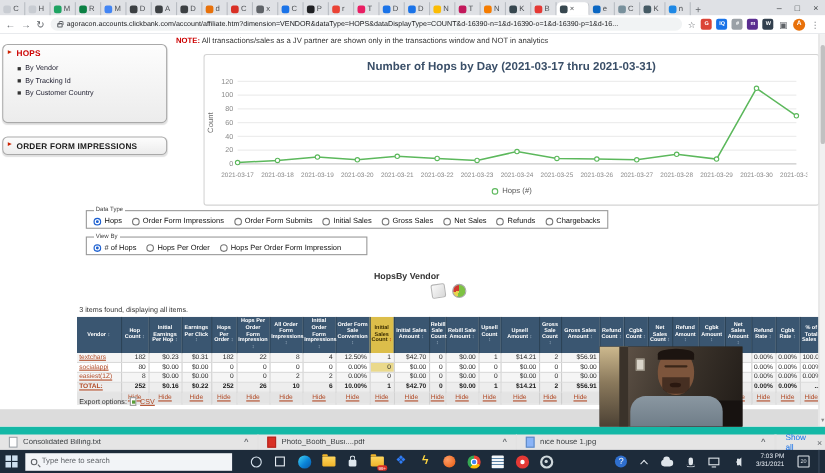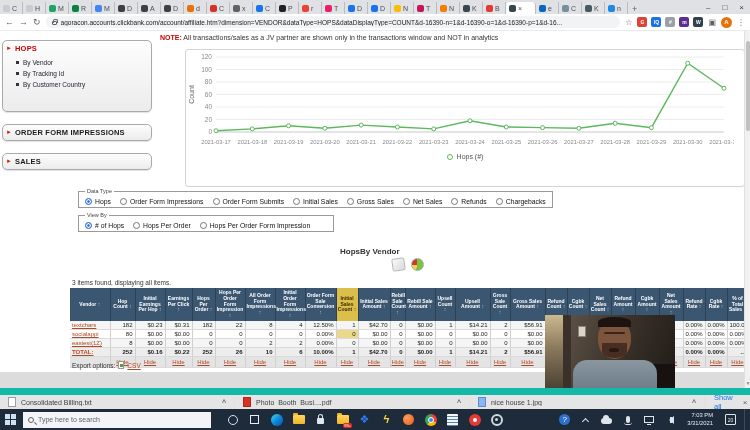--- a/index.html
+++ b/index.html
@@ -323,27 +323,24 @@
           <div class="side-items">
             <div class="side-item">By Vendor</div>
             <div class="side-item">By Tracking Id</div>
             <div class="side-item">By Customer Country</div>
           </div>
         </div>
         <div class="side-box">
           <span class="side-arrow">►</span>
           <div class="side-title">ORDER FORM IMPRESSIONS</div>
         </div>
-        <div class="side-box">
-          <span class="side-arrow">►</span>
-          <div class="side-title">SALES</div>
-        </div>
       </div>
 
     <div id="chart-card">
+      <div id="chart-title">Number of Hops by Day (2021-03-17 thru 2021-03-31)</div>
       <svg id="chartsvg" width="548" height="100" viewBox="0 0 548 100">
           <line x1="30" x2="538" y1="80" y2="80" stroke="#c9c9c9" stroke-width="1"></line>
           <text x="26" y="82" text-anchor="end" class="ytick">0</text>
           <line x1="30" x2="538" y1="67.5" y2="67.5" stroke="#ededed" stroke-width="1"></line>
           <text x="26" y="69.5" text-anchor="end" class="ytick">20</text>
           <line x1="30" x2="538" y1="55.00000000000001" y2="55.00000000000001" stroke="#ededed" stroke-width="1"></line>
           <text x="26" y="57.00000000000001" text-anchor="end" class="ytick">40</text>
           <line x1="30" x2="538" y1="42.5" y2="42.5" stroke="#ededed" stroke-width="1"></line>
           <text x="26" y="44.5" text-anchor="end" class="ytick">60</text>
           <line x1="30" x2="538" y1="30.000000000000004" y2="30.000000000000004" stroke="#ededed" stroke-width="1"></line>

